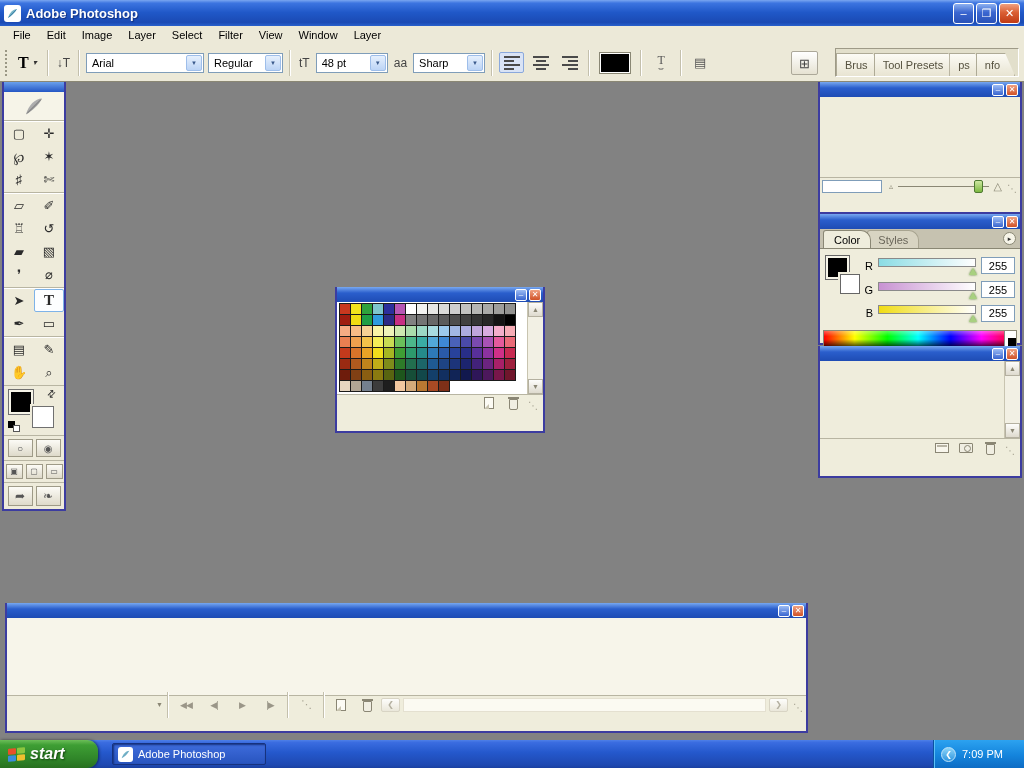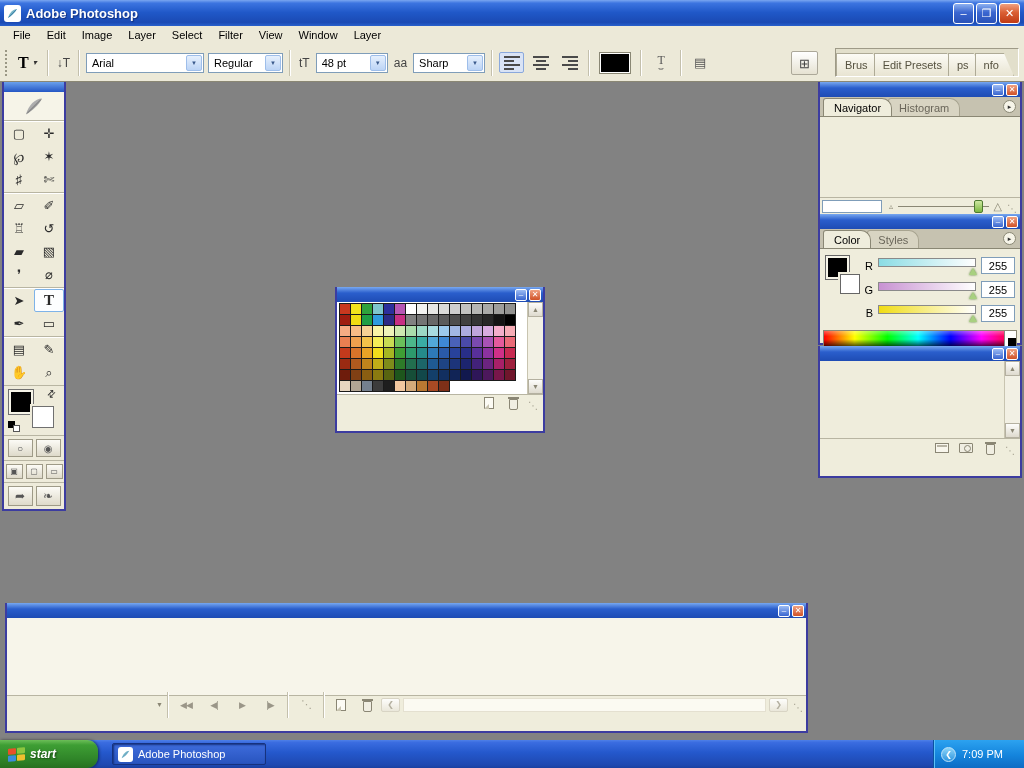--- a/index.html
+++ b/index.html
@@ -154,21 +154,21 @@
   .tweenb{width:24px;color:#A8A494;font-size:11px}
   .sbtn{width:19px;height:14px;border:1px solid #D8D4C4;background:linear-gradient(#FDFDFB,#EAE7DA);color:#B4B0A0;font-size:8px;
     display:flex;align-items:center;justify-content:center;border-radius:2px}
   .h-track{flex:1;height:14px;background:#FBFAF2;border:1px solid #E4E0D0;margin:0 1px}
 
   
   #taskbar{position:absolute;left:0;right:0;bottom:0;height:28px;display:flex;align-items:stretch;
     background:linear-gradient(#4E80E8 0%,#3A6CE0 9%,#2458CC 45%,#1E48B0 90%,#1A40A0 100%)}
   #startbtn{width:98px;border-radius:0 11px 11px 0;display:flex;align-items:center;gap:5px;padding-left:8px;
     background:linear-gradient(#6CBE58 0%,#3E9E34 18%,#2F8428 70%,#27701F 100%);box-shadow:1px 0 3px #0008;
-    color:#fff;font-weight:bold;font-style:italic;font-size:12px;text-shadow:1px 1px 2px #14420E}
+    color:#fff;font-weight:bold;font-style:italic;font-size:16px;text-shadow:1px 1px 2px #14420E}
   .flag{display:grid;grid-template-columns:8px 8px;grid-auto-rows:6px;gap:1px;transform:skewY(-6deg)}
   .flag i{border-radius:1px}
   .f-r{background:#E8502A}.f-g{background:#8CC63F}.f-b{background:#3B8CDE}.f-y{background:#F0C02F}
   #taskitem{margin:3px 0 3px 14px;width:154px;border:1px solid #16327E;border-radius:2px;display:flex;align-items:center;gap:5px;
     padding:0 5px;color:#fff;background:linear-gradient(#3E6CDC,#2854BE);box-shadow:inset 1px 1px 2px #16327E}
   #tray{margin-left:auto;width:91px;display:flex;align-items:center;gap:6px;padding:0 7px;color:#fff;
     background:linear-gradient(#2CA2F0,#1484DC 55%,#0E6CC4);border-left:1px solid #0A52A0;box-shadow:inset 1px 0 0 #5CC0F8}
   .chev{width:15px;height:15px;border-radius:50%;background:linear-gradient(#8CD4F8,#2E96E0);border:1px solid #BFE4FA;
     color:#fff;font-size:8px;display:flex;align-items:center;justify-content:center}
 </style>
@@ -272,21 +272,21 @@
   <span id="opt-color" style="background: rgb(0, 0, 0);"></span>
   <span class="vsep"></span>
   <span class="warpbtn">
     <span class="wt">T</span>
     <span class="wc">⌣</span>
   </span>
   <span class="vsep"></span>
   <span class="flatbtn">▤</span>
   <span id="well">
       <span class="well-tab">Brus</span>
-      <span class="well-tab">Edit Presets</span>
+      <span class="well-tab">Tool Presets</span>
       <span class="well-tab">ps</span>
       <span class="well-tab">nfo</span>
     </span>
 </div>
 <span class="raisedbtn" style="position:absolute;top:51px;right:198px">⊞</span>
 
 <div id="toolbox">
   <div class="tb-title"></div>
   <div class="tb-logo">
     <svg viewBox="0 0 20 20" width="40" height="23">
@@ -345,25 +345,20 @@
   <div class="btn-row" style="border-bottom:none">
     <span class="sqbtn irb">➦</span>
     <span class="sqbtn irb">❧</span>
   </div>
 </div>
 
 <div class="palette" id="pal-nav">
   <div class="p-title">
     <span class="pbtn">–</span>
     <span class="pbtn close">✕</span>
-  </div>
-  <div class="p-tabs">
-    <span class="ptab active">Navigator</span>
-    <span class="ptab inactive">Histogram</span>
-    <span class="pmenu">▸</span>
   </div>
   <div class="p-body"></div>
   <div class="p-foot nav-foot">
     <span class="nav-field"></span>
     <span class="mt">▵</span>
     <span class="nav-slider">
         <span class="nav-thumb"></span>
       </span>
     <span class="mt big">△</span>
     <span class="grip">⋱</span>

